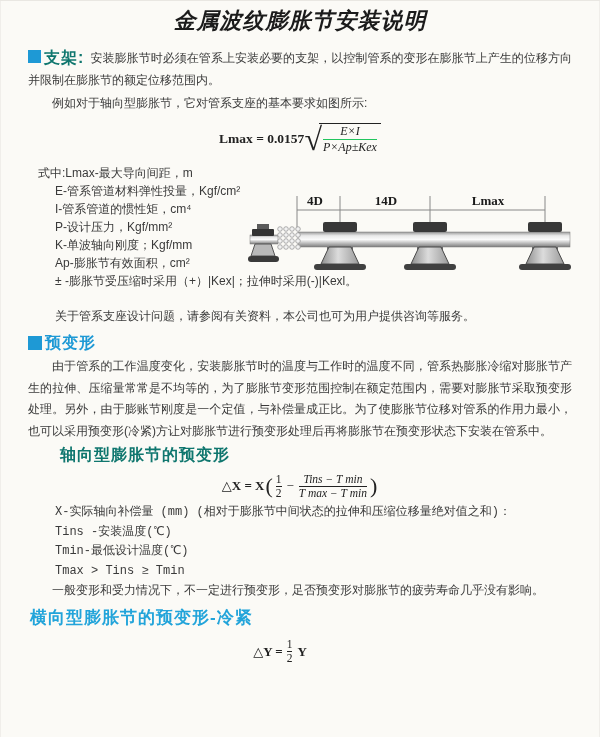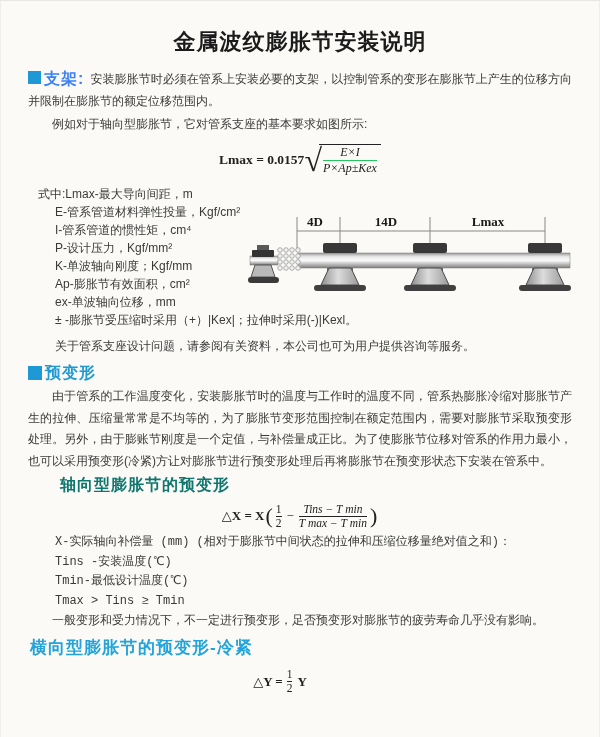--- a/index.html
+++ b/index.html
@@ -7,39 +7,40 @@
     position:relative;
     width:600px;height:737px;
     margin:0 auto;
     background:#fbfaf6;
     overflow:hidden;
     font-family:"Liberation Sans","DejaVu Sans",sans-serif;
     color:#3a3a3a;
     box-shadow:inset 0 1px 0 #e9e7e2, inset 1px 0 0 #f0eeea, inset -1px 0 0 #f0eeea;
   }
   h1.title{
-    margin:0;padding-top:28px;
+    margin:0;padding-top:7px;
     text-align:center;
     font-size:22px;line-height:28px;
     font-weight:bold;color:#1b1b1b;
     letter-spacing:1px;
+    font-style:italic;
   }
   p{margin:0;}
   .body{font-size:12px;line-height:22px;color:#3a3a3a;}
   .justify{text-align:justify;}
   .m28{margin-left:28px;margin-right:28px;}
   .indent{text-indent:2em;}
 
   .sq{
     display:inline-block;width:13px;height:13px;
     background:#1e99d5;margin-right:3px;vertical-align:-1px;
   }
   .sq2{width:14px;height:14px;vertical-align:-2px;}
   .sec-head{
-    color:#3b82f6;font-size:16px;font-weight:bold;
+    color:#0f766e;font-size:16px;font-weight:bold;
     letter-spacing:1px;margin-right:6px;vertical-align:-1px;
   }
   .para1{margin-top:12px;}
   .para2{margin-top:2px;line-height:21px;}
 
   
   .formula{
     text-align:center;
     font-family:"Liberation Serif","DejaVu Serif",serif;
     color:#222;
@@ -67,21 +68,21 @@
   .paren{font-size:22px;font-weight:normal;line-height:22px;margin:0 1px;}
   .tfrac{font-style:italic;font-size:11.5px;}
   .minus{margin:0 3px;}
   .f3{margin-top:8px;height:30px;display:flex;align-items:center;justify-content:center;font-size:13px;padding-right:40px;}
   .f3 .rhs{font-weight:bold;margin-left:3px;}
 
   
   .vars{position:relative;margin:4px 0 0 38px;}
   .varline{font-size:12px;line-height:18px;white-space:nowrap;}
   .varline.sub{margin-left:17px;}
-  .varline.note{margin-top:8px;}
+  .varline.note{margin-top:17px;}
   .diagram{position:absolute;left:210px;top:24px;}
 
   
   .sec2head{
     margin:8px 0 0 28px;
     color:#1e99d5;font-size:16px;font-weight:bold;line-height:20px;
     letter-spacing:1px;
   }
   .predeform-para{margin-top:3px;line-height:21.5px;}
 
@@ -122,21 +123,20 @@
     </span>
   </div>
 
   <div class="vars">
     <div class="varline">式中:Lmax-最大导向间距，m</div>
     <div class="varline sub">E-管系管道材料弹性投量，Kgf/cm²</div>
     <div class="varline sub">I-管系管道的惯性矩，cm⁴</div>
     <div class="varline sub">P-设计压力，Kgf/mm²</div>
     <div class="varline sub">K-单波轴向刚度；Kgf/mm</div>
     <div class="varline sub">Ap-膨胀节有效面积，cm²</div>
-    <div class="varline sub">ex-单波轴向位移，mm</div>
     <div class="varline sub">± -膨胀节受压缩时采用（+）|Kex|；拉伸时采用(-)|Kexl。</div>
     <div class="varline sub note">关于管系支座设计问题，请参阅有关资料，本公司也可为用户提供咨询等服务。</div>
 
     <svg class="diagram" width="352" height="100" viewBox="0 0 352 100" xmlns="http://www.w3.org/2000/svg">
       <defs>
         <linearGradient id="pipeg" x1="0" y1="0" x2="0" y2="1">
           <stop offset="0" stop-color="#9a9a9a"></stop>
           <stop offset="0.25" stop-color="#e9e9e9"></stop>
           <stop offset="0.5" stop-color="#fafafa"></stop>
           <stop offset="1" stop-color="#7d7d7d"></stop>

